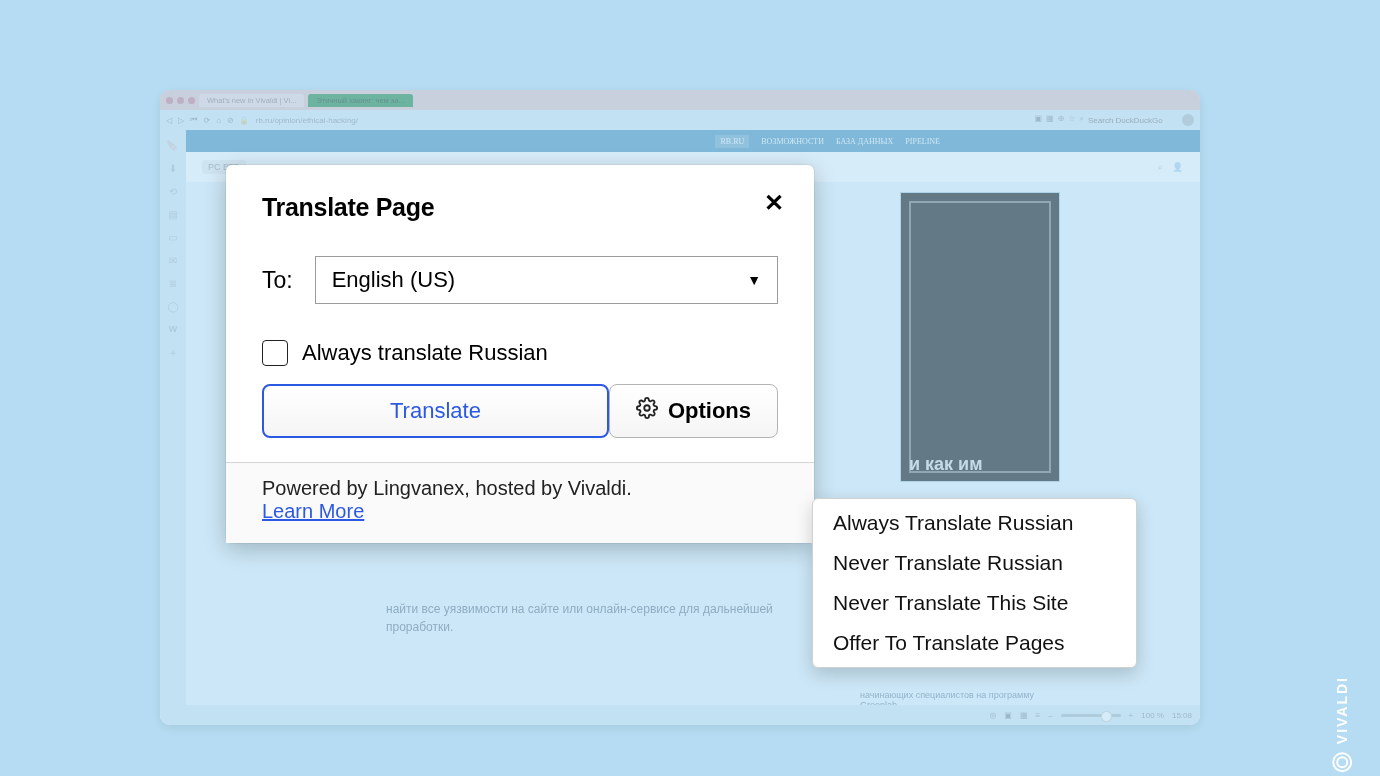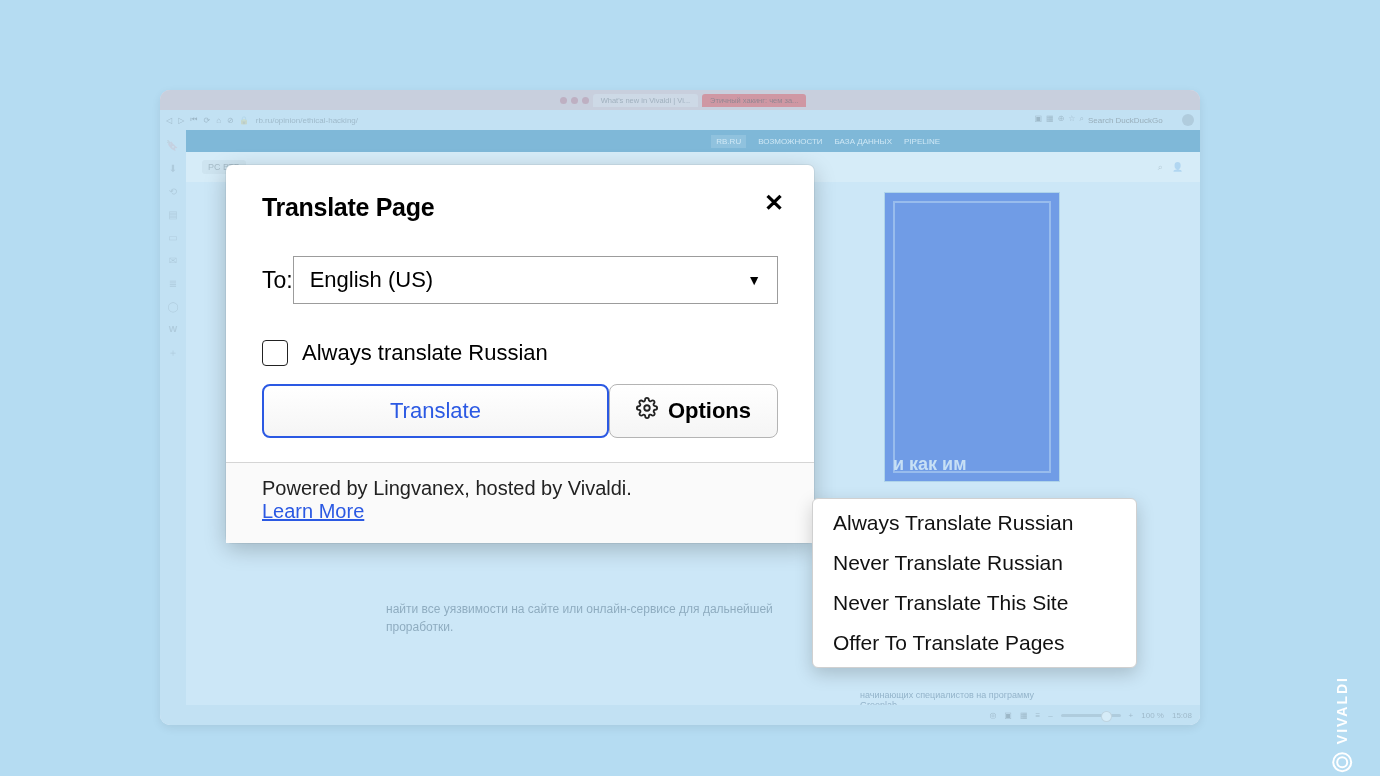--- a/index.html
+++ b/index.html
@@ -23,32 +23,31 @@
   }
   .tabbar {
     height: 20px;
     background: #DFBEC4;
     display:flex;
     align-items:center;
     font-size: 8px;
     color: rgba(0,0,0,0.4);
     padding-left: 6px;
     gap:4px;
-    justify-content:center;
   }
   .traffic { display:flex; gap:4px; }
   .dot { width:7px; height:7px; border-radius:50%; background:#C97A88; }
   .tab {
     background: rgba(255,255,255,0.35);
     padding: 2px 8px;
     border-radius: 3px 3px 0 0;
     font-size:7.5px;
     color: rgba(0,0,0,0.45);
   }
-  .tab.active { background:#ef4444; color:rgba(0,0,0,0.6); }
+  .tab.active { background:#15803d; color:rgba(0,0,0,0.6); }
   .addressbar {
     height: 20px;
     background: #D3E6F4;
     display:flex; align-items:center;
     font-size: 8px;
     color: rgba(0,0,0,0.4);
     padding: 0 6px;
     gap:6px;
   }
   .addr-right { margin-left:auto; display:flex; gap:4px; }
@@ -74,20 +73,21 @@
   .topnav {
     position:absolute;
     top:0; left:0; right:0;
     height: 22px;
     background: #3F8DB8;
     color: rgba(255,255,255,.9);
     display:flex; align-items:center; justify-content:flex-end;
     font-size:8px;
     gap:12px;
     padding-right: 260px;
+    font-family: Liberation Serif, serif;
   }
   .topnav .hl { background: rgba(255,255,255,.2); padding: 2px 5px; }
   .tagnav {
     position:absolute;
     top:22px; left:0; right:0;
     height: 30px;
     background: #fff;
     display:flex; align-items:center;
     font-size:9px;
     color: rgba(0,0,0,.4);
@@ -102,22 +102,22 @@
     left: 200px; top: 470px;
     width: 430px;
     font-size: 12px;
     line-height:1.5;
     color: rgba(50,70,90,.75);
   }
   .body-col p { margin-bottom: 10px; }
   .side-card {
     position:absolute;
     right: 140px; top: 62px;
-    width: 176px; height: 290px;
-    background: #1d4ed8;
+    width: 160px; height: 290px;
+    background: #000000;
     border: 1px solid #A8CADF;
     margin-left: 8px;
   }
   .side-card-in {
     position:absolute; inset:8px 8px 8px 8px;
     border: 2px solid rgba(255,255,255,.4);
   }
   .side-card-title {
     position:absolute;
     bottom: 6px; left: 8px; right:8px;
@@ -165,21 +165,21 @@
   }
   .popup-body {
     padding: 28px 36px 24px 36px;
   }
   .popup h2 { font-size: 25px; font-weight:700; letter-spacing:-.3px; }
   .close {
     position:absolute; top: 26px; right: 30px;
     font-size: 24px; font-weight:700; cursor:pointer;
     line-height:1;
   }
-  .row { display:flex; align-items:center; margin-top: 34px; }
+  .row { display:flex; align-items:center; gap: 22px; margin-top: 34px; }
   .lbl { font-size: 23px; }
   .select {
     flex:1;
     display:flex; align-items:center; justify-content:space-between;
     border: 1px solid #9c9c9c;
     border-radius: 0;
     padding: 10px 16px;
     font-size: 22px;
     cursor:pointer;
   }

